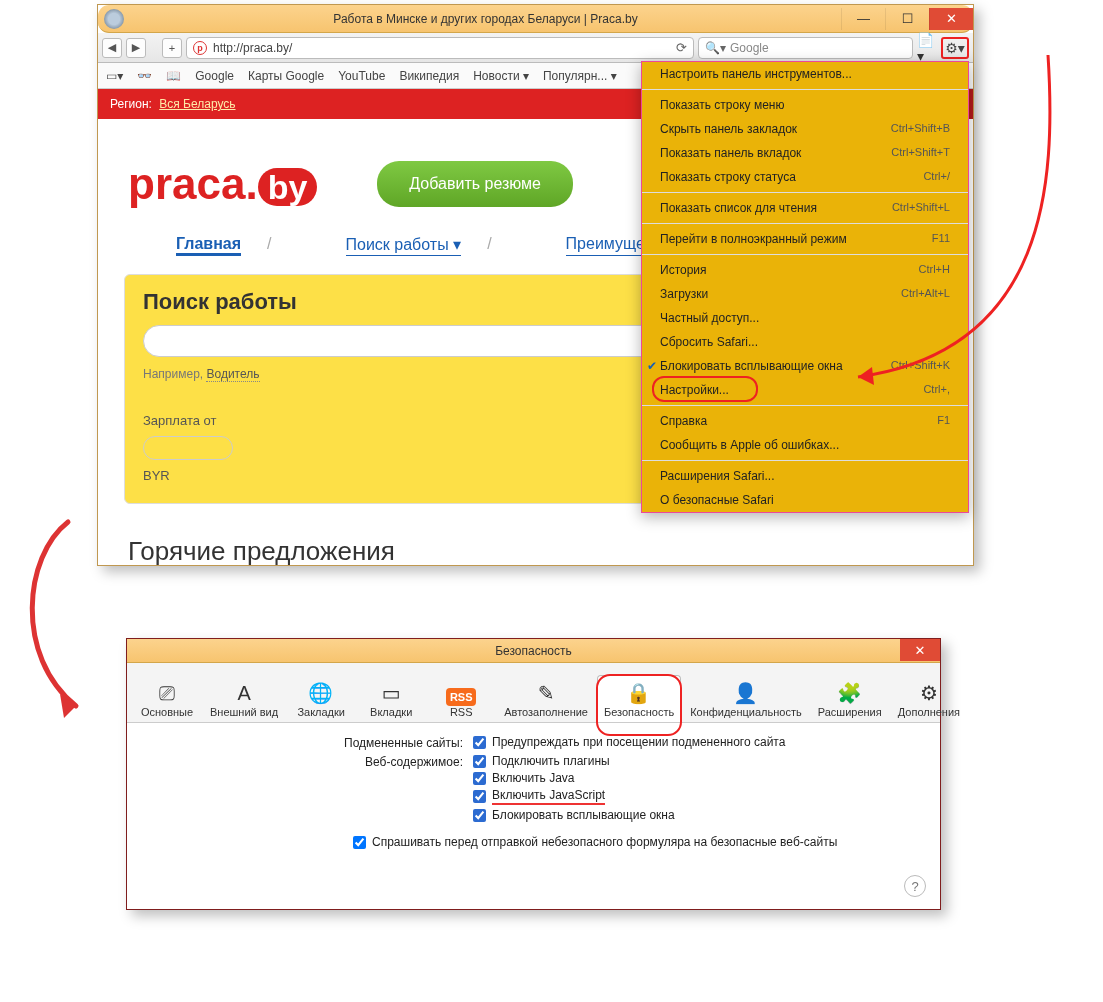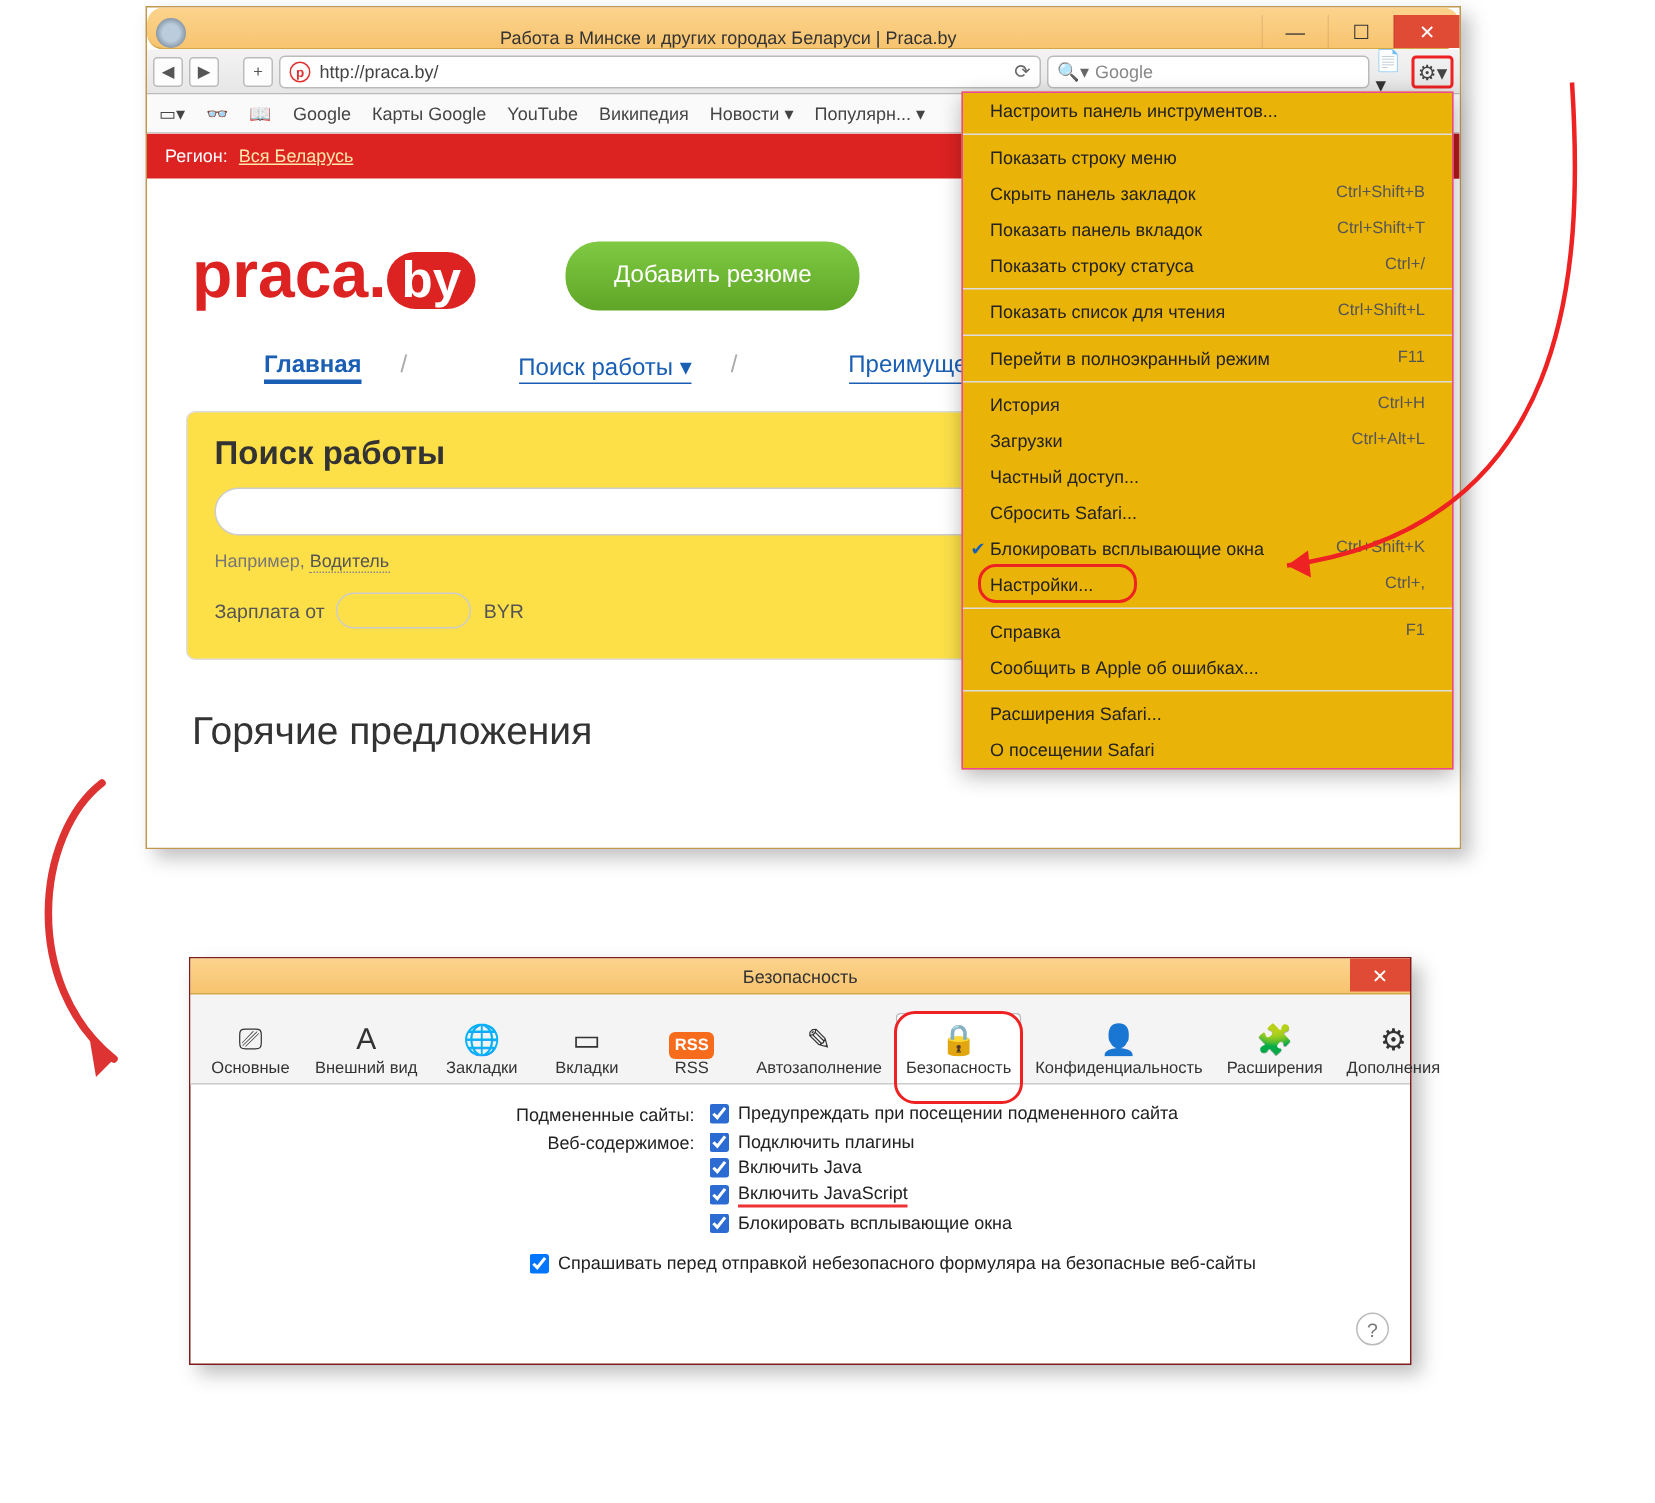--- a/index.html
+++ b/index.html
@@ -1,20 +1,20 @@
 <!DOCTYPE html>
 <html><head>
 <meta charset="utf-8">
 <style>
 * { margin: 0; padding: 0; box-sizing: border-box; font-family: "Segoe UI", Tahoma, sans-serif; }
 body { background: #fff; width: 1103px; height: 1002px; position: relative; }
 
 
 .browser-window { position: absolute; left: 97px; top: 4px; width: 877px; height: 562px; border: 1px solid #c09850; background: #fff; box-shadow: 6px 6px 12px rgba(0,0,0,0.25); }
-.titlebar { height: 28px; background: linear-gradient(#fcd38d,#f7c46f); display: flex; align-items: flex-end; border-bottom: 1px solid #d3a64a; border-radius: 11px; }
+.titlebar { height: 28px; background: linear-gradient(#fcd38d,#f7c46f); display: flex; align-items: center; border-bottom: 1px solid #d3a64a; border-radius: 11px; }
 .titlebar .sys-icon { width: 20px; height: 20px; margin: 0 6px; background: radial-gradient(circle,#bcd 40%,#89a 70%); border-radius:50%; }
 .titlebar .title { flex: 1; text-align: center; font-size: 12px; color: #333; }
 .win-controls { display: flex; }
 .win-btn { width: 44px; height: 22px; display:flex;align-items:center;justify-content:center;font-size:13px;color:#333;border-left:1px solid rgba(0,0,0,0.08);}
 .win-btn.close { background:#e04b35;color:#fff;}
 
 .toolbar { height: 30px; background: linear-gradient(#f3f3f3,#e6e6e6); border-bottom:1px solid #bbb; display:flex;align-items:center;padding:0 4px;gap:4px;}
 .nav-btn{width:20px;height:20px;border:1px solid #bbb;border-radius:3px;background:#fdfdfd;display:flex;align-items:center;justify-content:center;font-size:11px;color:#555;}
 .urlbar{flex:1;height:22px;border:1px solid #bbb;border-radius:4px;background:#fff;display:flex;align-items:center;padding:0 6px;font-size:12px;color:#444;gap:6px;}
 .urlbar .site-icon{width:14px;height:14px;border-radius:50%;background:#fff;border:1px solid #d33;display:flex;align-items:center;justify-content:center;font-size:9px;font-weight:bold;color:#d33;}
@@ -40,21 +40,21 @@
 .btn-green{background:linear-gradient(#7fc943,#5fa626);color:#fff;border-radius:22px;padding:14px 32px;font-size:16px;}
 .nav-links{display:flex;gap:26px;padding:6px 30px;font-size:16px;color:#1a5fb4;}
 .nav-links a{color:#1a5fb4;text-decoration:none;border-bottom:1px solid #1a5fb4;margin-left:48px;}
 .nav-links a.active{border-bottom:3px solid #1a5fb4;font-weight:bold;}
 .nav-sep{color:#aaa;}
 .search-block{margin:12px 26px;border:1px solid #ddd;border-radius:6px;padding:14px 18px 20px;background:#fde047;}
 .search-block h2{font-size:22px;font-weight:bold;color:#333;margin-bottom:10px;}
 .search-input{height:32px;border:1px solid #ccc;border-radius:16px;background:#fff;width:100%;}
 .example{font-size:12px;color:#777;margin-top:10px;}
 .example a{color:#555;border-bottom:1px dotted #888;}
-.salary-row{display:flex;align-items:center;gap:8px;font-size:13px;color:#555;margin-top:14px;}
+.salary-row{display:flex;align-items:flex-start;gap:8px;font-size:13px;color:#555;margin-top:32px;flex-direction:column;}
 .salary-input{width:90px;height:24px;border:1px solid #ccc;border-radius:12px;}
 .hot{font-size:26px;color:#333;padding:20px 30px;}
 
 .dropdown{position:absolute;top:56px;right:4px;width:328px;background:#eab308;border:1px solid #ec4899;box-shadow:0 4px 14px rgba(0,0,0,0.3);font-size:12px;}
 .dd-item{display:flex;justify-content:space-between;padding:5px 18px;color:#222;cursor:pointer;white-space:nowrap;}
 .dd-sep{height:1px;background:#ddd;margin:3px 0;}
 .dd-item .kbd{color:#555;font-size:11px;}
 .dd-check{position:absolute;left:0;width:20px;text-align:center;color:#1560b6;}
 .dd-item.circled{position:relative;}
 .dd-item.circled::after{content:"";position:absolute;left:10px;top:-2px;width:102px;height:22px;border:2px solid #e22;border-radius:12px;}
@@ -241,21 +241,21 @@
       <div class="dd-item">
         <span>Сообщить в Apple об ошибках...</span>
         <span class="kbd"></span>
       </div>
       <div class="dd-sep"></div>
       <div class="dd-item">
         <span>Расширения Safari...</span>
         <span class="kbd"></span>
       </div>
       <div class="dd-item">
-        <span>О посещении Safari</span>
+        <span>О безопасные Safari</span>
         <span class="kbd"></span>
       </div>
     </div>
 
   <div class="arrow1" style="left:700px;top:46px;">
     <svg width="260" height="340">
       <path d="M250,4 C258,130 250,300 60,326" stroke="#e22" stroke-width="3" fill="none"></path>
       <polygon points="60,326 74,316 76,334" fill="#e22"></polygon>
     </svg>
   </div>

